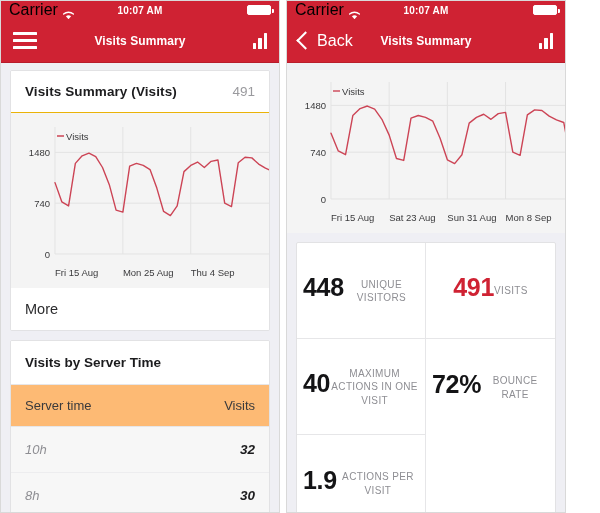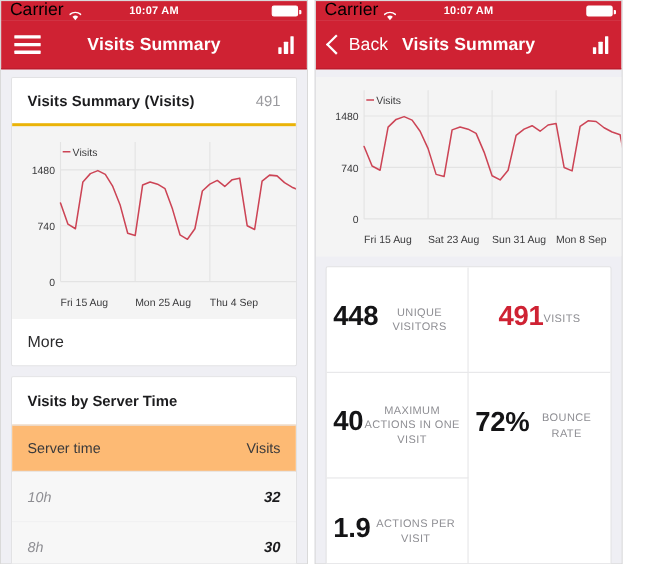--- a/index.html
+++ b/index.html
@@ -91,21 +91,21 @@
     padding: 0 12px;
     box-sizing: border-box;
     position: relative;
     border-bottom: 1px solid #b81c2c;
   }
   .nav-title {
     position: absolute;
     left: 0; right: 0;
     text-align: center;
     color: #ffffff;
-    font-size: 16px;
+    font-size: 12px;
     font-weight: bold;
     letter-spacing: .1px;
     pointer-events: none;
   }
   .hamburger {
     width: 24px;
     height: 17px;
     display: flex;
     flex-direction: column;
     justify-content: space-between;
@@ -171,21 +171,21 @@
     border-radius: 2px;
     box-sizing: border-box;
     overflow: hidden;
   }
 
   .card-header {
     display: flex;
     align-items: center;
     justify-content: space-between;
     padding: 13px 14px;
-    border-bottom: 3px solid #eab308;
+    border-bottom: 1px solid #eab308;
     background: #ffffff;
   }
   .card-header .title {
     font-size: 13.5px;
     font-weight: bold;
     color: #1c1c1e;
     letter-spacing: .1px;
   }
   .card-header .value {
     font-size: 13.5px;

